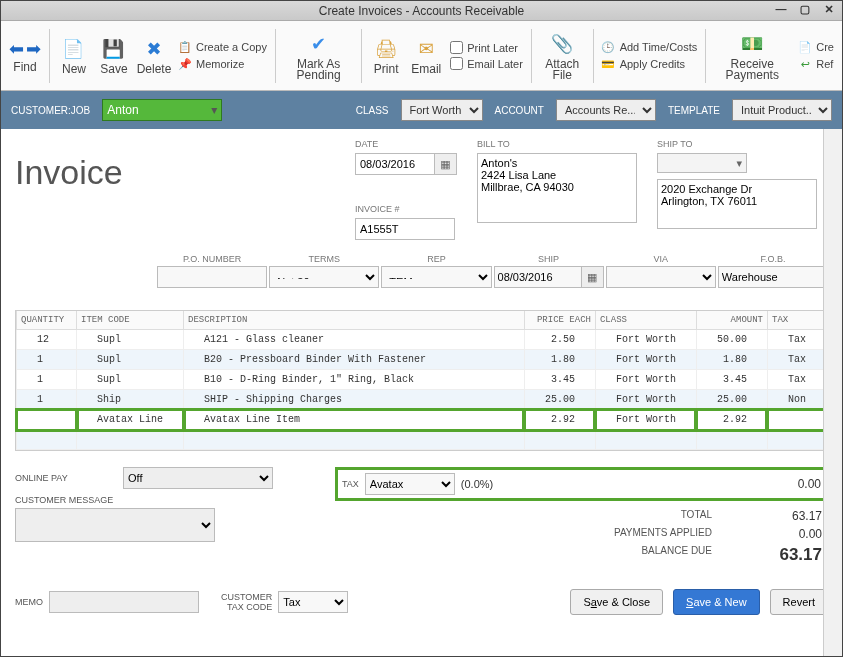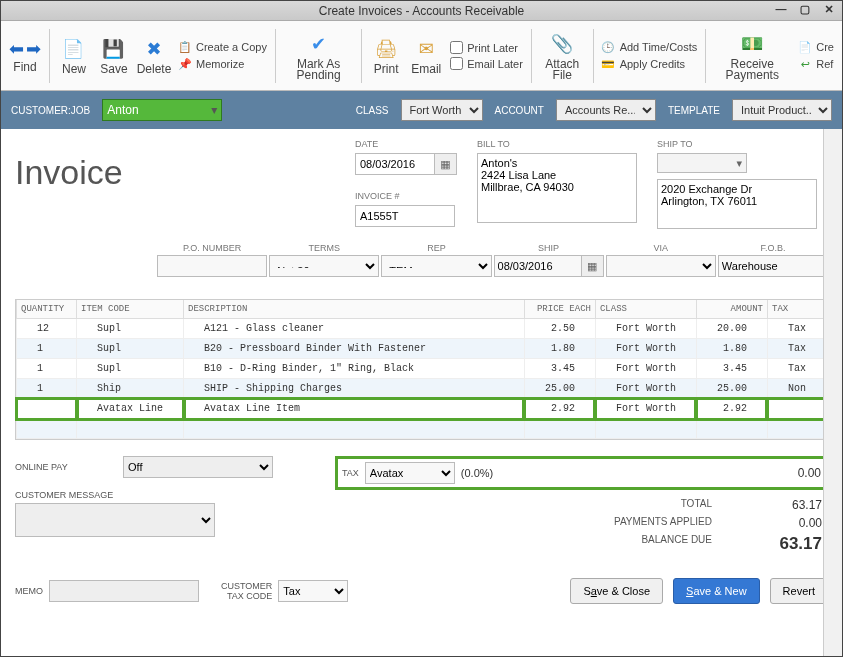--- a/index.html
+++ b/index.html
@@ -68,21 +68,21 @@
   .linestable table{width:100%;border-collapse:collapse;font-size:10px;}
   .linestable th{background:#fafafa;border:1px solid #ddd;border-top:none;text-align:left;padding:4px 4px;font-weight:normal;font-size:9px;color:#666;text-transform:uppercase;white-space:nowrap;}
   .linestable td{border:1px solid #eee;padding:4px 20px;white-space:nowrap;}
   .linestable tr:nth-child(even) td{background:#eef5fb;}
   .linestable td.num{text-align:right;}
   .linestable .highlight td{outline:3px solid #54a52e; outline-offset:-1px; background:#fff;}
   .linestable .blank td{height:20px;}
 
   
   .totalsarea{margin-top:16px; display:flex;}
-  .leftblock{width:280px; display:flex; flex-direction:column; gap:12px;}
+  .leftblock{width:280px; display:flex; flex-direction:column; gap:6px;}
   .leftblock .rowfield{display:flex;align-items:center;gap:8px;}
   .leftblock .rowfield .lbl{font-size:9px;color:#555;text-transform:uppercase;width:100px;}
   .leftblock select,.leftblock textarea,.leftblock input[type=text]{border:1px solid #bbb;font-size:11px;}
   .leftblock select{height:22px;width:150px;background:#eee;}
   .rightblock{flex:1;}
   .taxrow{display:flex;align-items:center;gap:6px;border:3px solid #54a52e;padding:3px 4px;}
   .taxrow .lbl{font-size:9px;color:#555;text-transform:uppercase;}
   .taxrow select{height:22px;width:90px;border:1px solid #bbb;font-size:11px;background:#f8f8f8;}
   .taxrow .pct{font-size:11px;color:#333;}
   .taxrow .amt{margin-left:auto;font-size:12px;color:#333;}
@@ -230,21 +230,21 @@
   <div class="bodyarea">
     <div class="invoice-header">
       <div class="invoice-title">Invoice</div>
       <div class="header-fields">
         <div class="fieldblock">
           <span class="flbl">DATE</span>
           <div class="datefield">
             <input type="text" value="08/03/2016" style="">
             <div class="calicon">▦</div>
           </div>
-          <span class="flbl" style="margin-top:12px">INVOICE #</span>
+          <span class="flbl" style="margin-top:25px">INVOICE #</span>
           <input type="text" style="width: 100px;" value="A1555T">
         </div>
         <div class="fieldblock">
           <span class="flbl">BILL TO</span>
           <textarea class="addr" style="">Anton's
 2424 Lisa Lane
 Millbrae, CA 94030</textarea>
         </div>
         <div class="fieldblock">
           <span class="flbl">SHIP TO</span>
@@ -299,21 +299,21 @@
           <th style="width:34px">TAX</th>
         </tr>
           </thead>
         <tbody id="lines-body">
             <tr>
               <td>12</td>
               <td>Supl</td>
               <td>A121 - Glass cleaner</td>
               <td class="num">2.50</td>
               <td>Fort Worth</td>
-              <td class="num">20.00</td>
+              <td class="num">50.00</td>
               <td>Tax</td>
             </tr>
             <tr>
               <td>1</td>
               <td>Supl</td>
               <td>B20 - Pressboard Binder With Fastener</td>
               <td class="num">1.80</td>
               <td>Fort Worth</td>
               <td class="num">1.80</td>
               <td>Tax</td>

